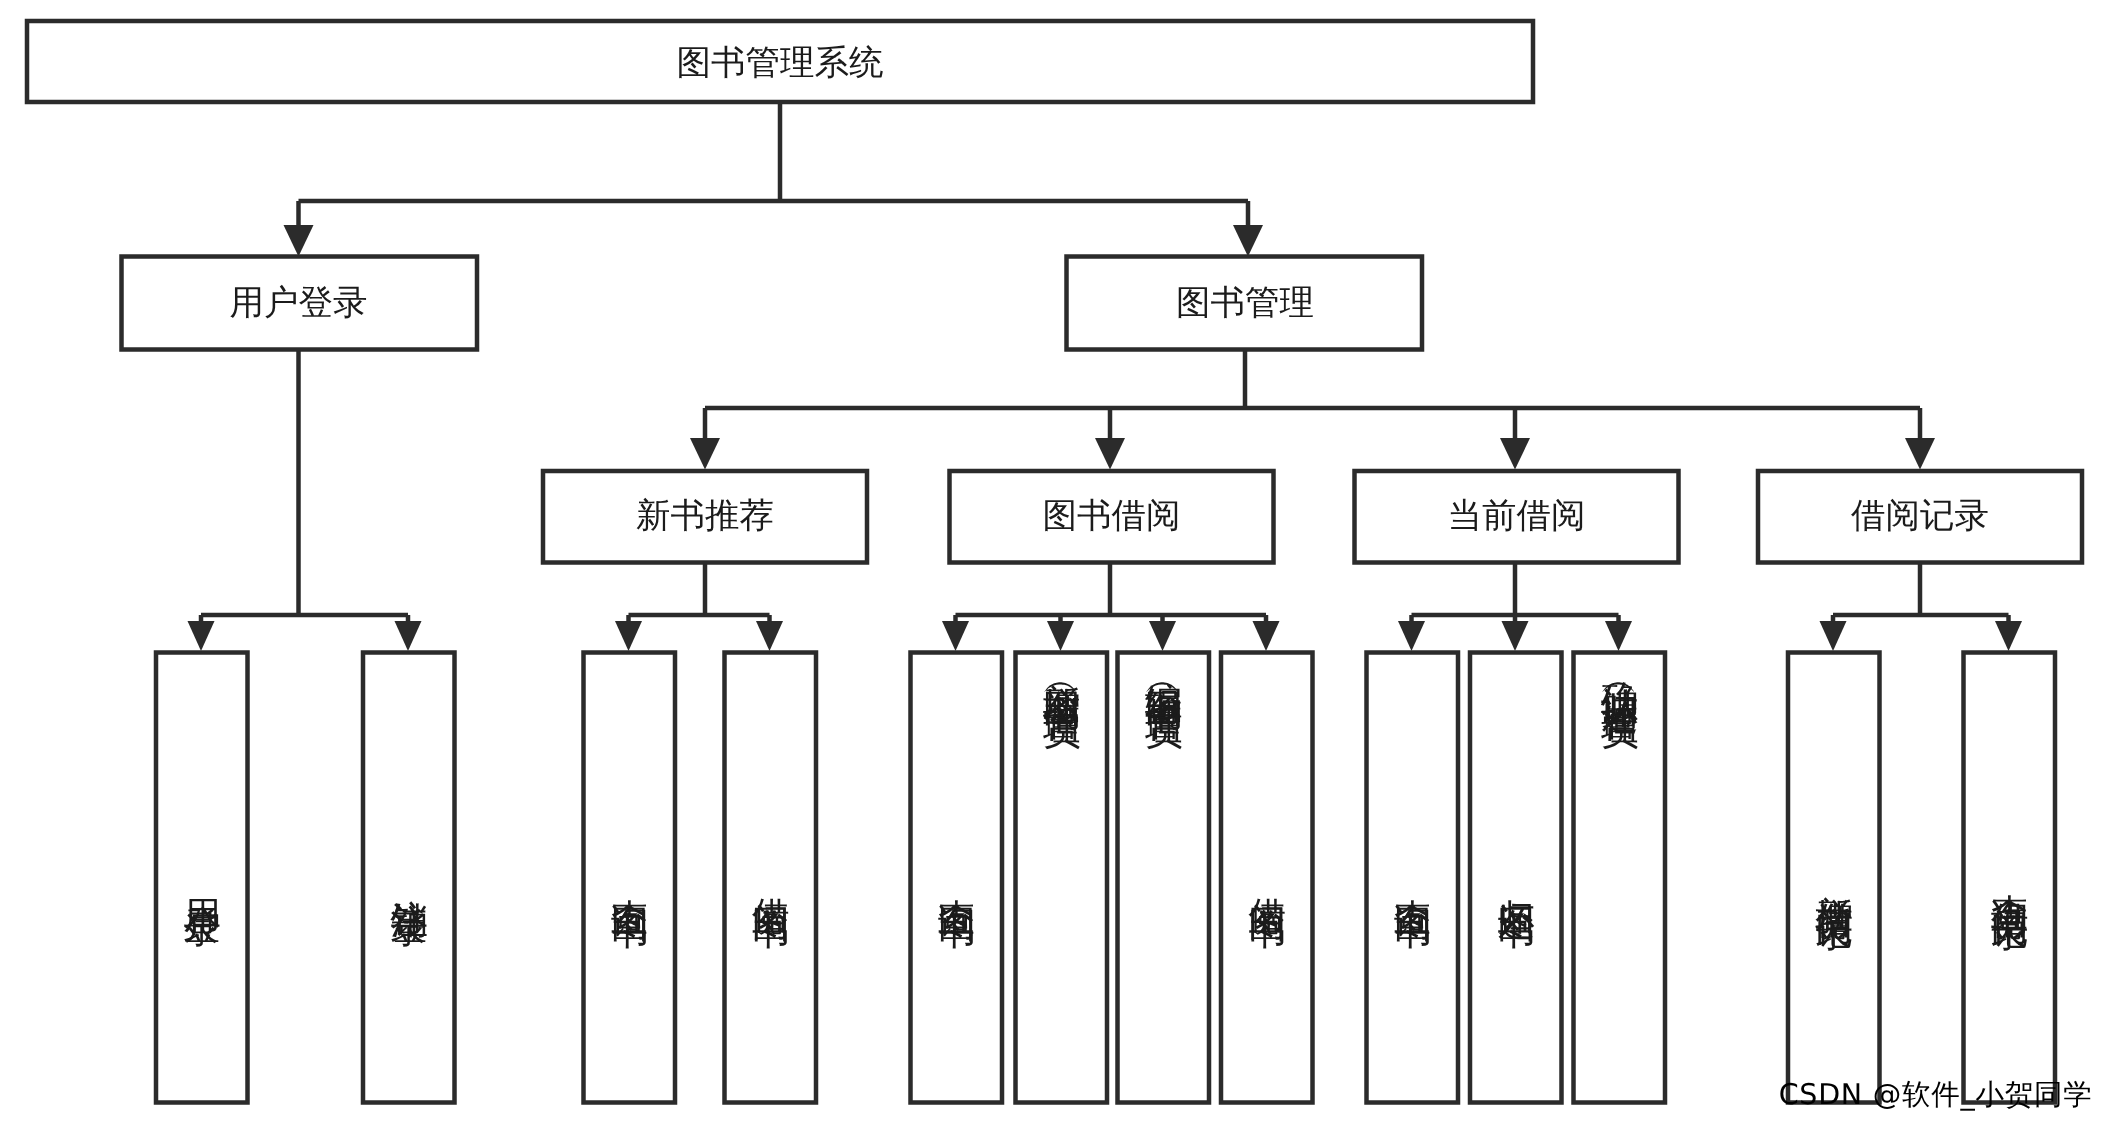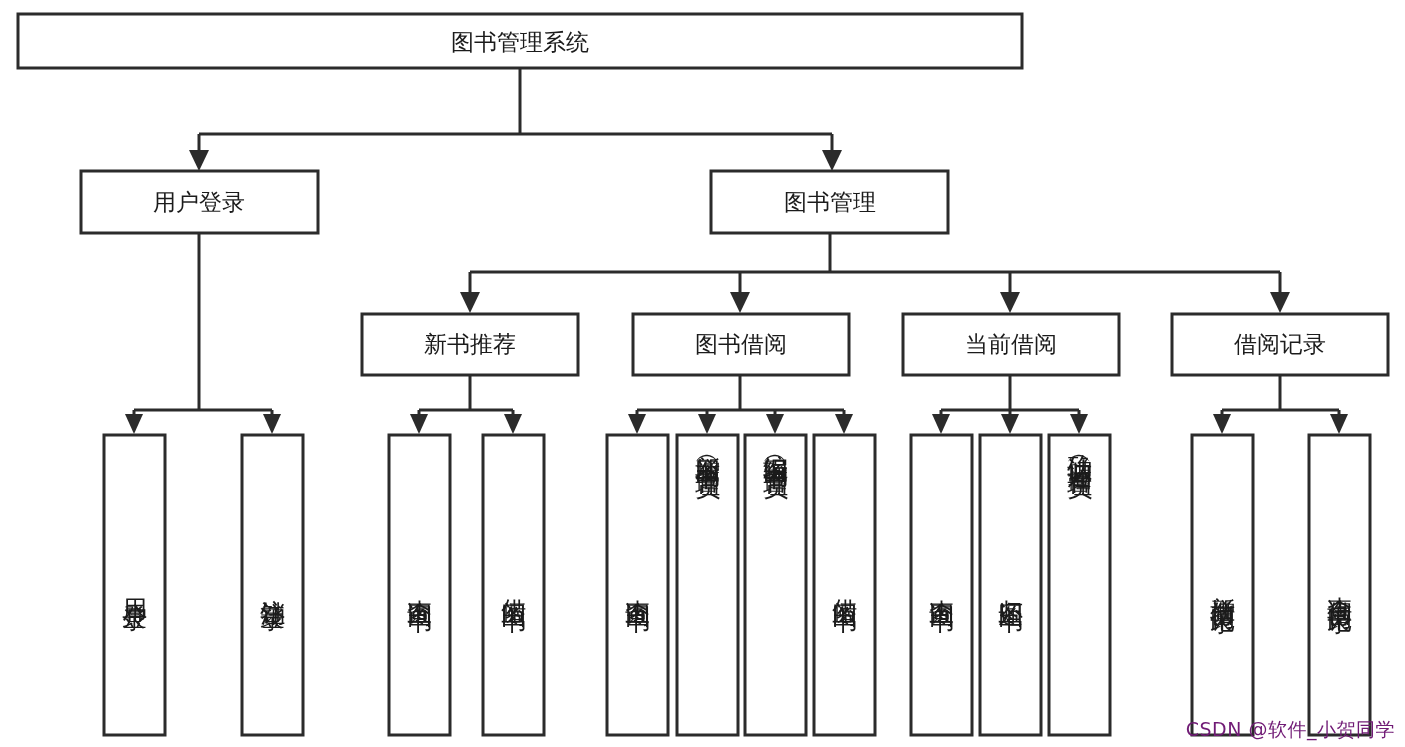--- a/index.html
+++ b/index.html
@@ -45,21 +45,21 @@
     letter-spacing:3px;
     color:#1b1b1b;
     white-space:nowrap;
   }
   .watermark{
     position:absolute;
     right:10px;
     bottom:4px;
     font-family:"DejaVu Sans","Liberation Sans",sans-serif;
     font-size:19px;
-    color:#701a75;
+    color:#000000;
     letter-spacing:0.5px;
     white-space:nowrap;
   }
 </style>
 </head>
 <body>
 
 <div id="diagram-root">
 
   <svg id="flow" viewBox="0 0 1405 747" xmlns="http://www.w3.org/2000/svg">

